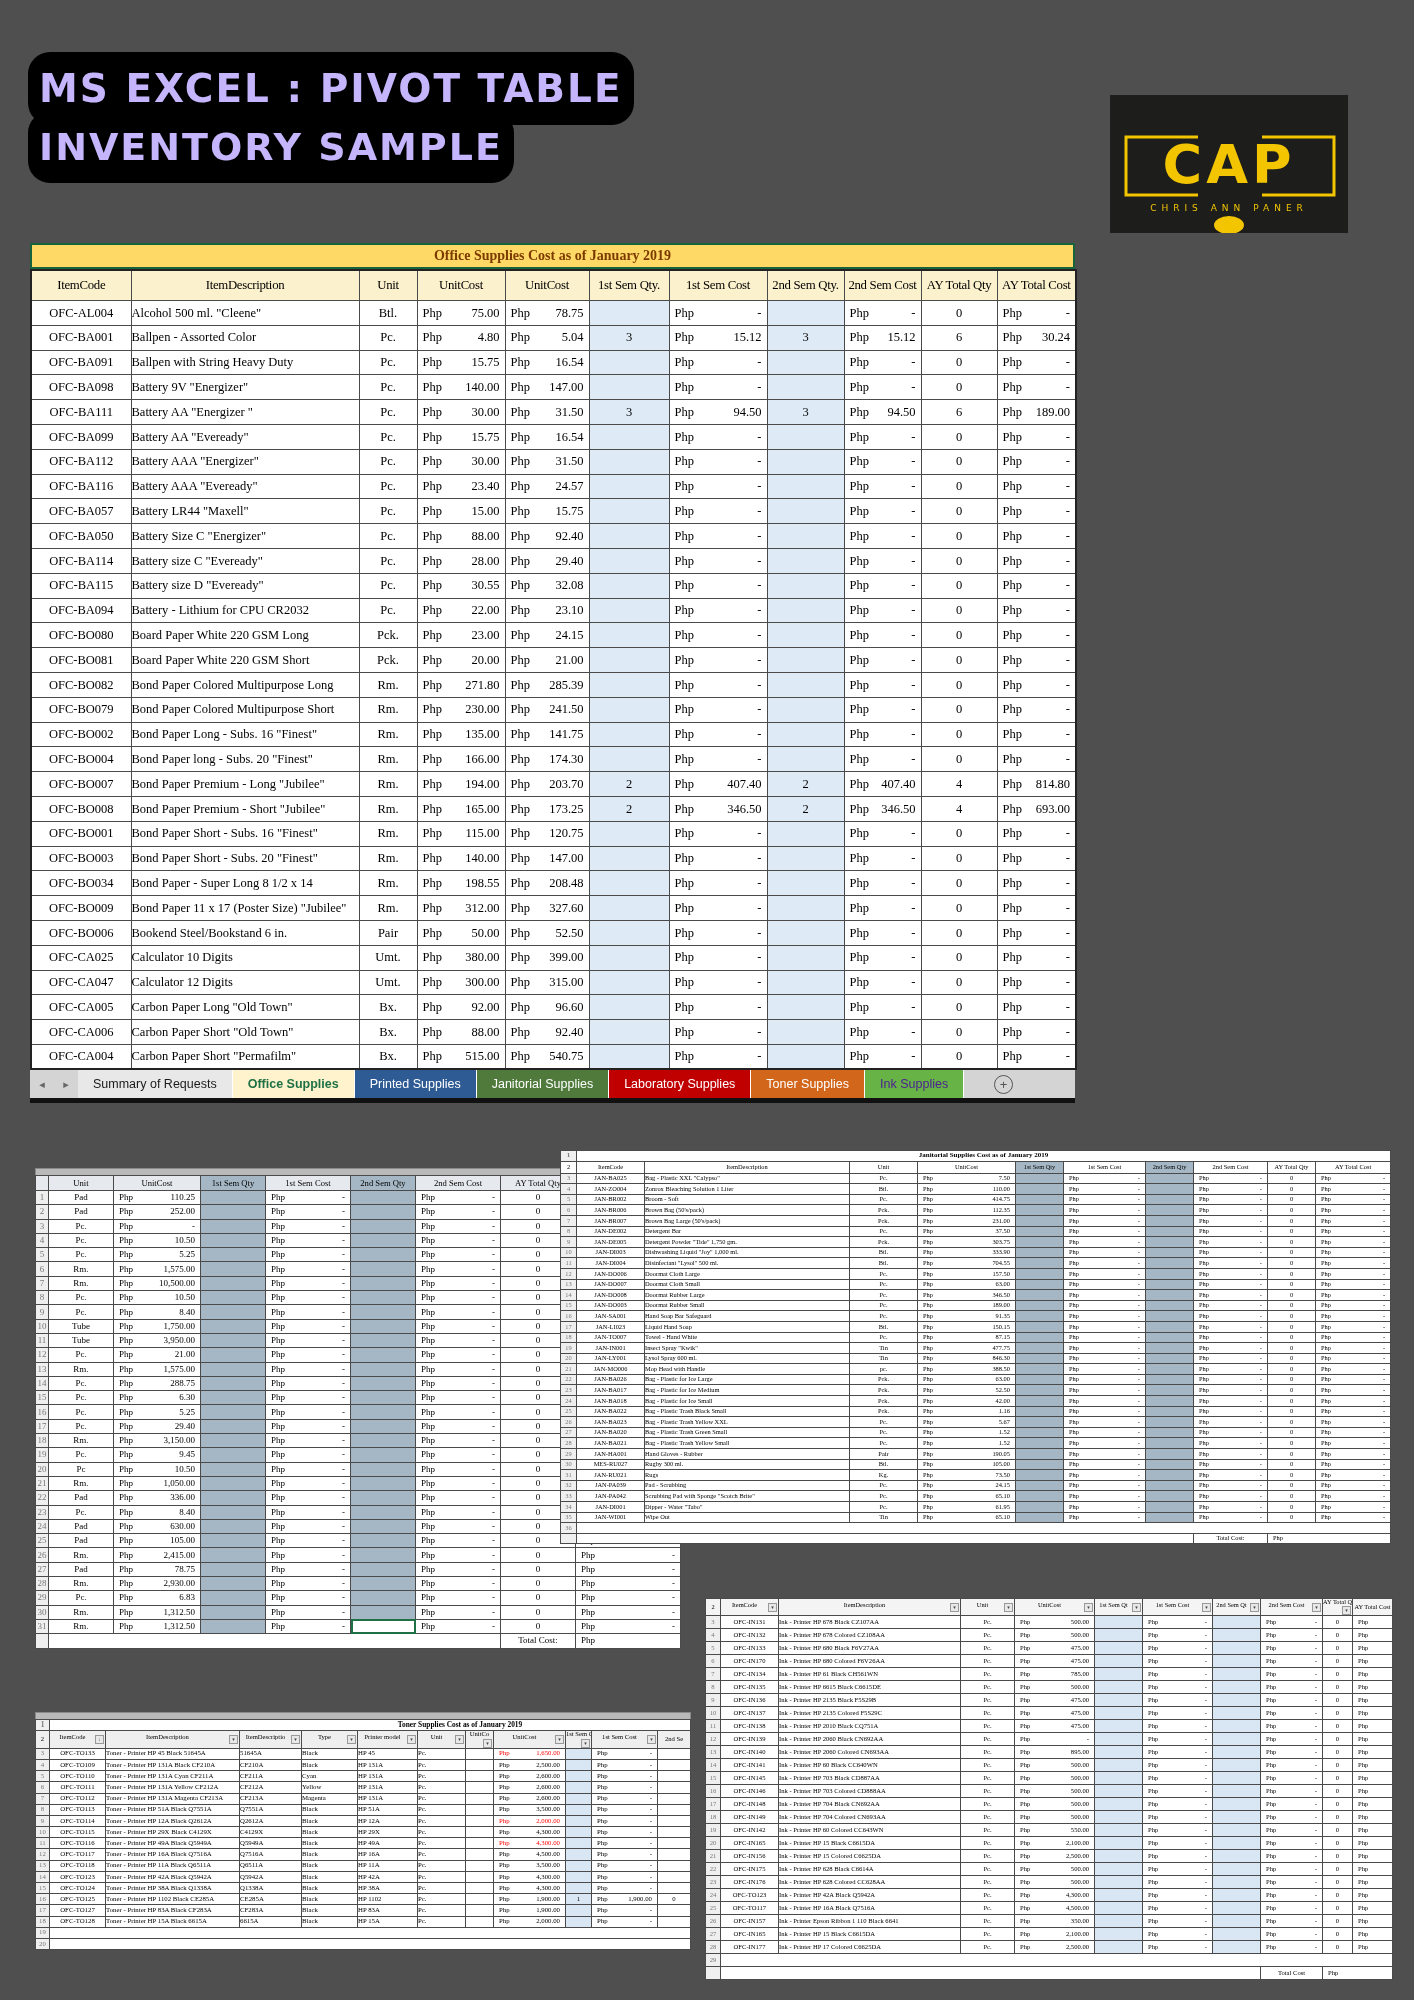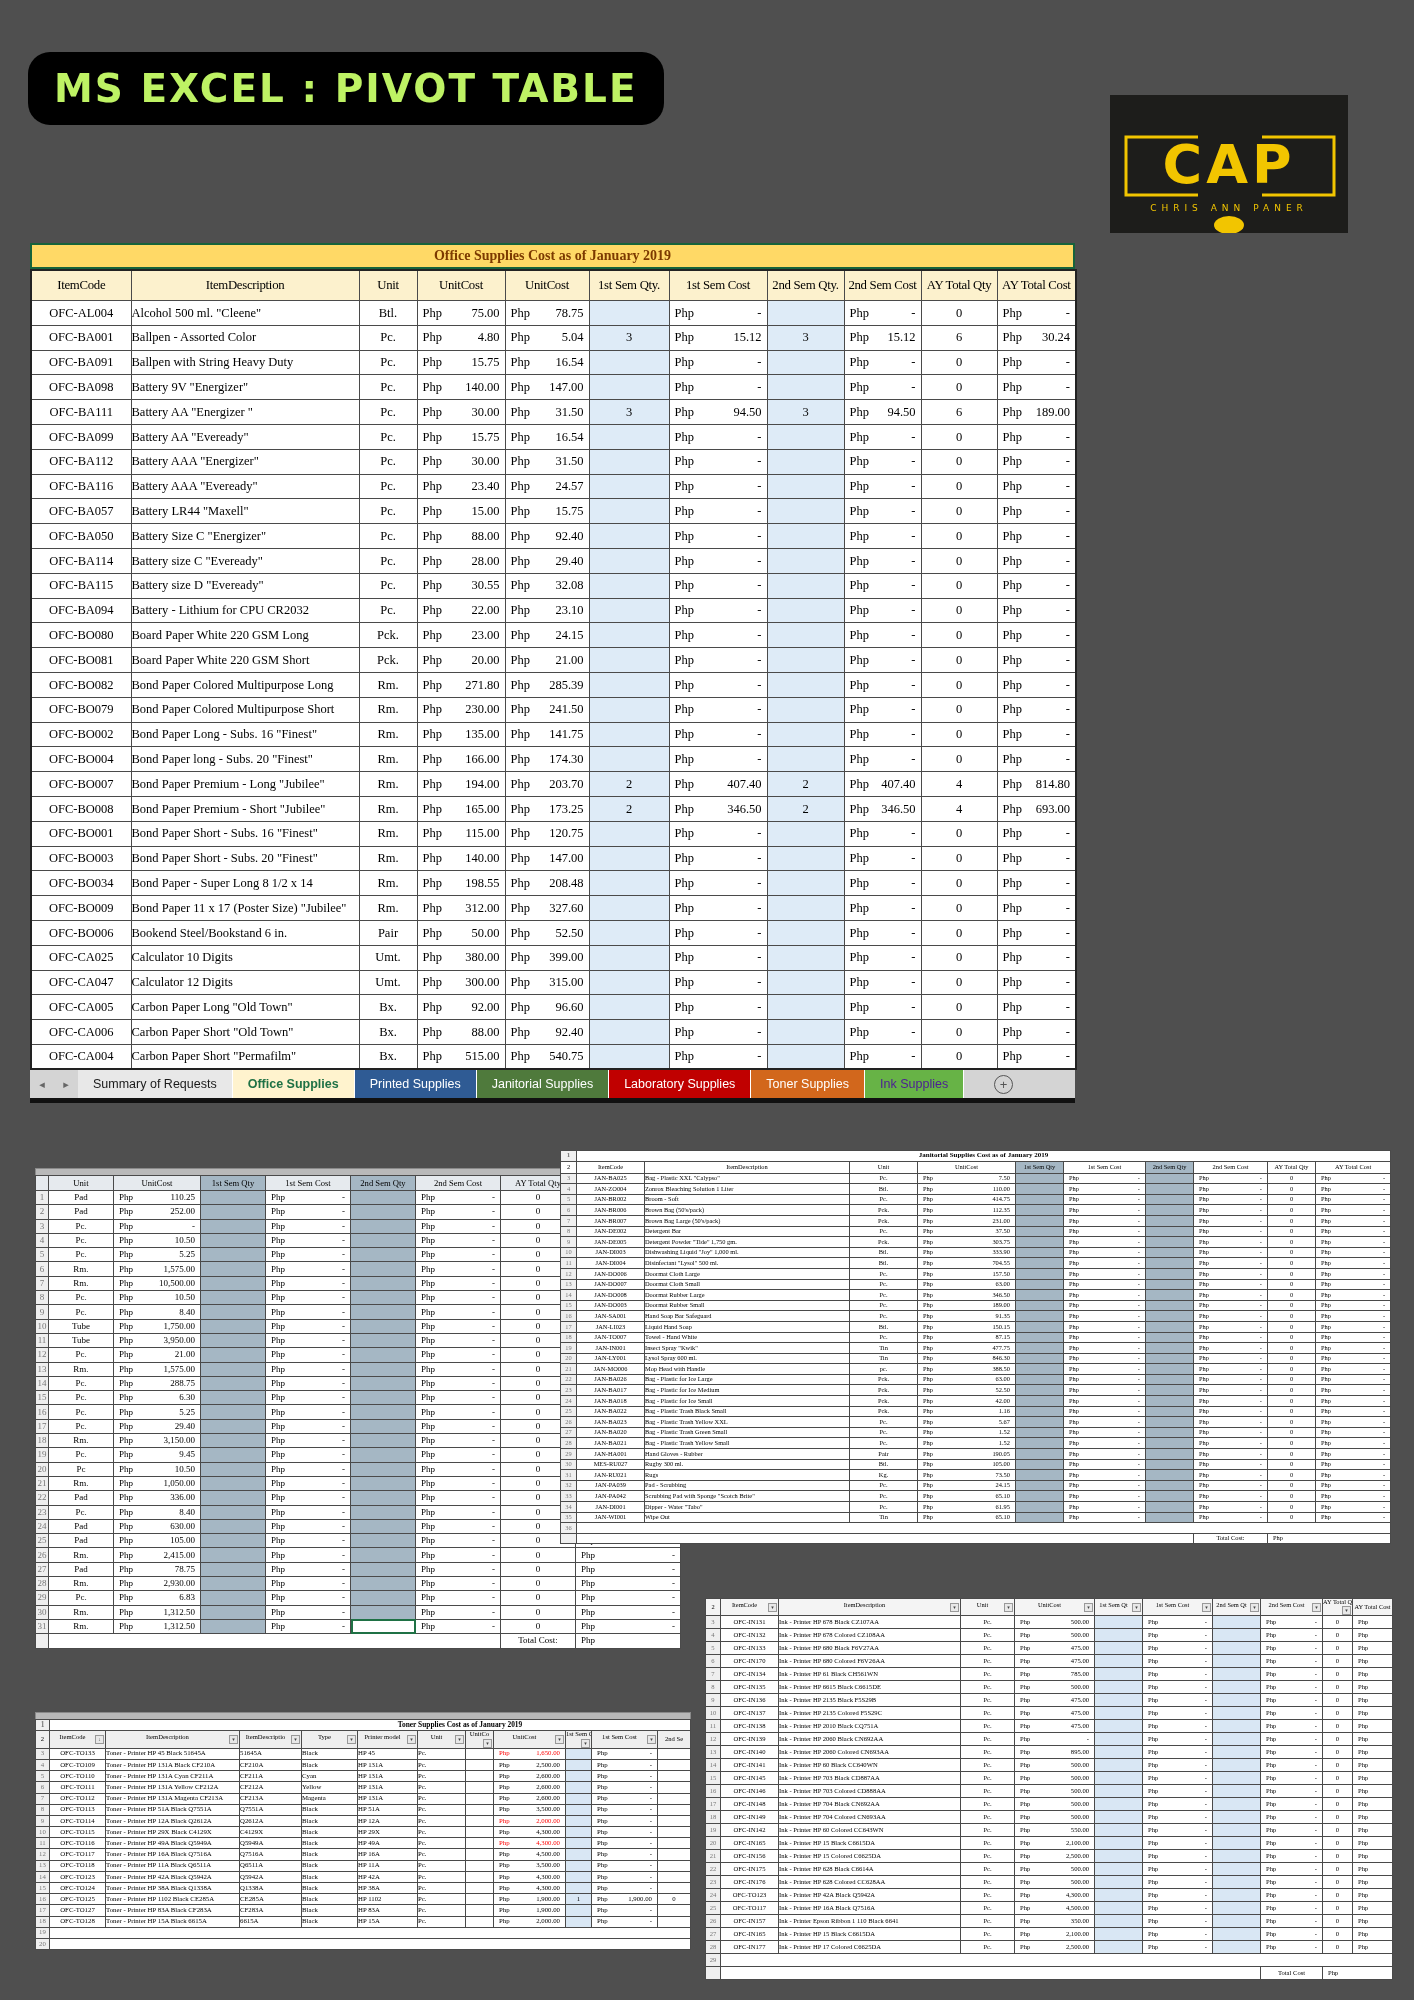--- a/index.html
+++ b/index.html
@@ -1,21 +1,21 @@
 <!DOCTYPE html>
 <html><head>
 <meta charset="utf-8">
 <style>
   html,body{margin:0;padding:0;background:#4f4f4f;}
   .page{position:relative;width:1414px;height:2000px;background:#4f4f4f;overflow:hidden;
         font-family:"Liberation Sans",sans-serif;}
   
   .title-block{position:absolute;left:28px;top:52px;}
-  .tb-line{background:#000;color:#bef264;font-family:"DejaVu Sans",sans-serif;font-weight:bold;
-           letter-spacing:2px;padding:14px 26px;border-radius:22px;white-space:nowrap;}
+  .tb-line{background:#000;color:#c4b5fd;font-family:"DejaVu Sans",sans-serif;font-weight:bold;
+           letter-spacing:2px;padding:14px 11px;border-radius:22px;white-space:nowrap;}
   .tb-1{font-size:39px;}
   .tb-2{font-size:38px;margin-top:-14px;display:inline-block;}
   
   .logo{position:absolute;left:1110px;top:95px;width:238px;height:138px;background:#1d1d1b;}
   
   table.sheet{border-collapse:collapse;table-layout:fixed;background:#fff;}
   table.sheet td,table.sheet th{border:1px solid #4a4a4a;overflow:hidden;white-space:nowrap;
       padding:0;line-height:1;font-weight:normal;}
   .money{display:flex;justify-content:space-between;align-items:center;padding:0 5px;box-sizing:border-box;height:100%;}
   .money .php{text-align:left;}
@@ -67,20 +67,21 @@
   .total-label{font-weight:bold;text-align:center;padding-right:4px;}
   .panel{position:absolute;}
 </style>
 </head>
 <body>
 
 <div class="page">
 
   <div class="title-block">
     <div class="tb-line tb-1">MS EXCEL : PIVOT TABLE</div>
+    <div><span class="tb-line tb-2">INVENTORY SAMPLE</span></div>
   </div>
 
   <div class="logo">
     <svg width="238" height="138" viewBox="0 0 238 138">
       <rect x="0" y="0" width="238" height="138" fill="#1d1d1b"></rect>
       <polyline points="88,42 16,42 16,100 88,100" fill="none" stroke="#F2C500" stroke-width="3"></polyline>
       <polyline points="152,42 224,42 224,100 152,100" fill="none" stroke="#F2C500" stroke-width="3"></polyline>
       <text x="119" y="88" text-anchor="middle" fill="#F2C500" font-family="DejaVu Sans, sans-serif" font-size="54" font-weight="bold" letter-spacing="4">CAP</text>
       <text x="119" y="116" text-anchor="middle" fill="#F2C500" font-family="DejaVu Sans, sans-serif" font-size="9" letter-spacing="5">CHRIS ANN PANER</text>
       <ellipse cx="119" cy="130" rx="15" ry="9" fill="#F2C500"></ellipse>

